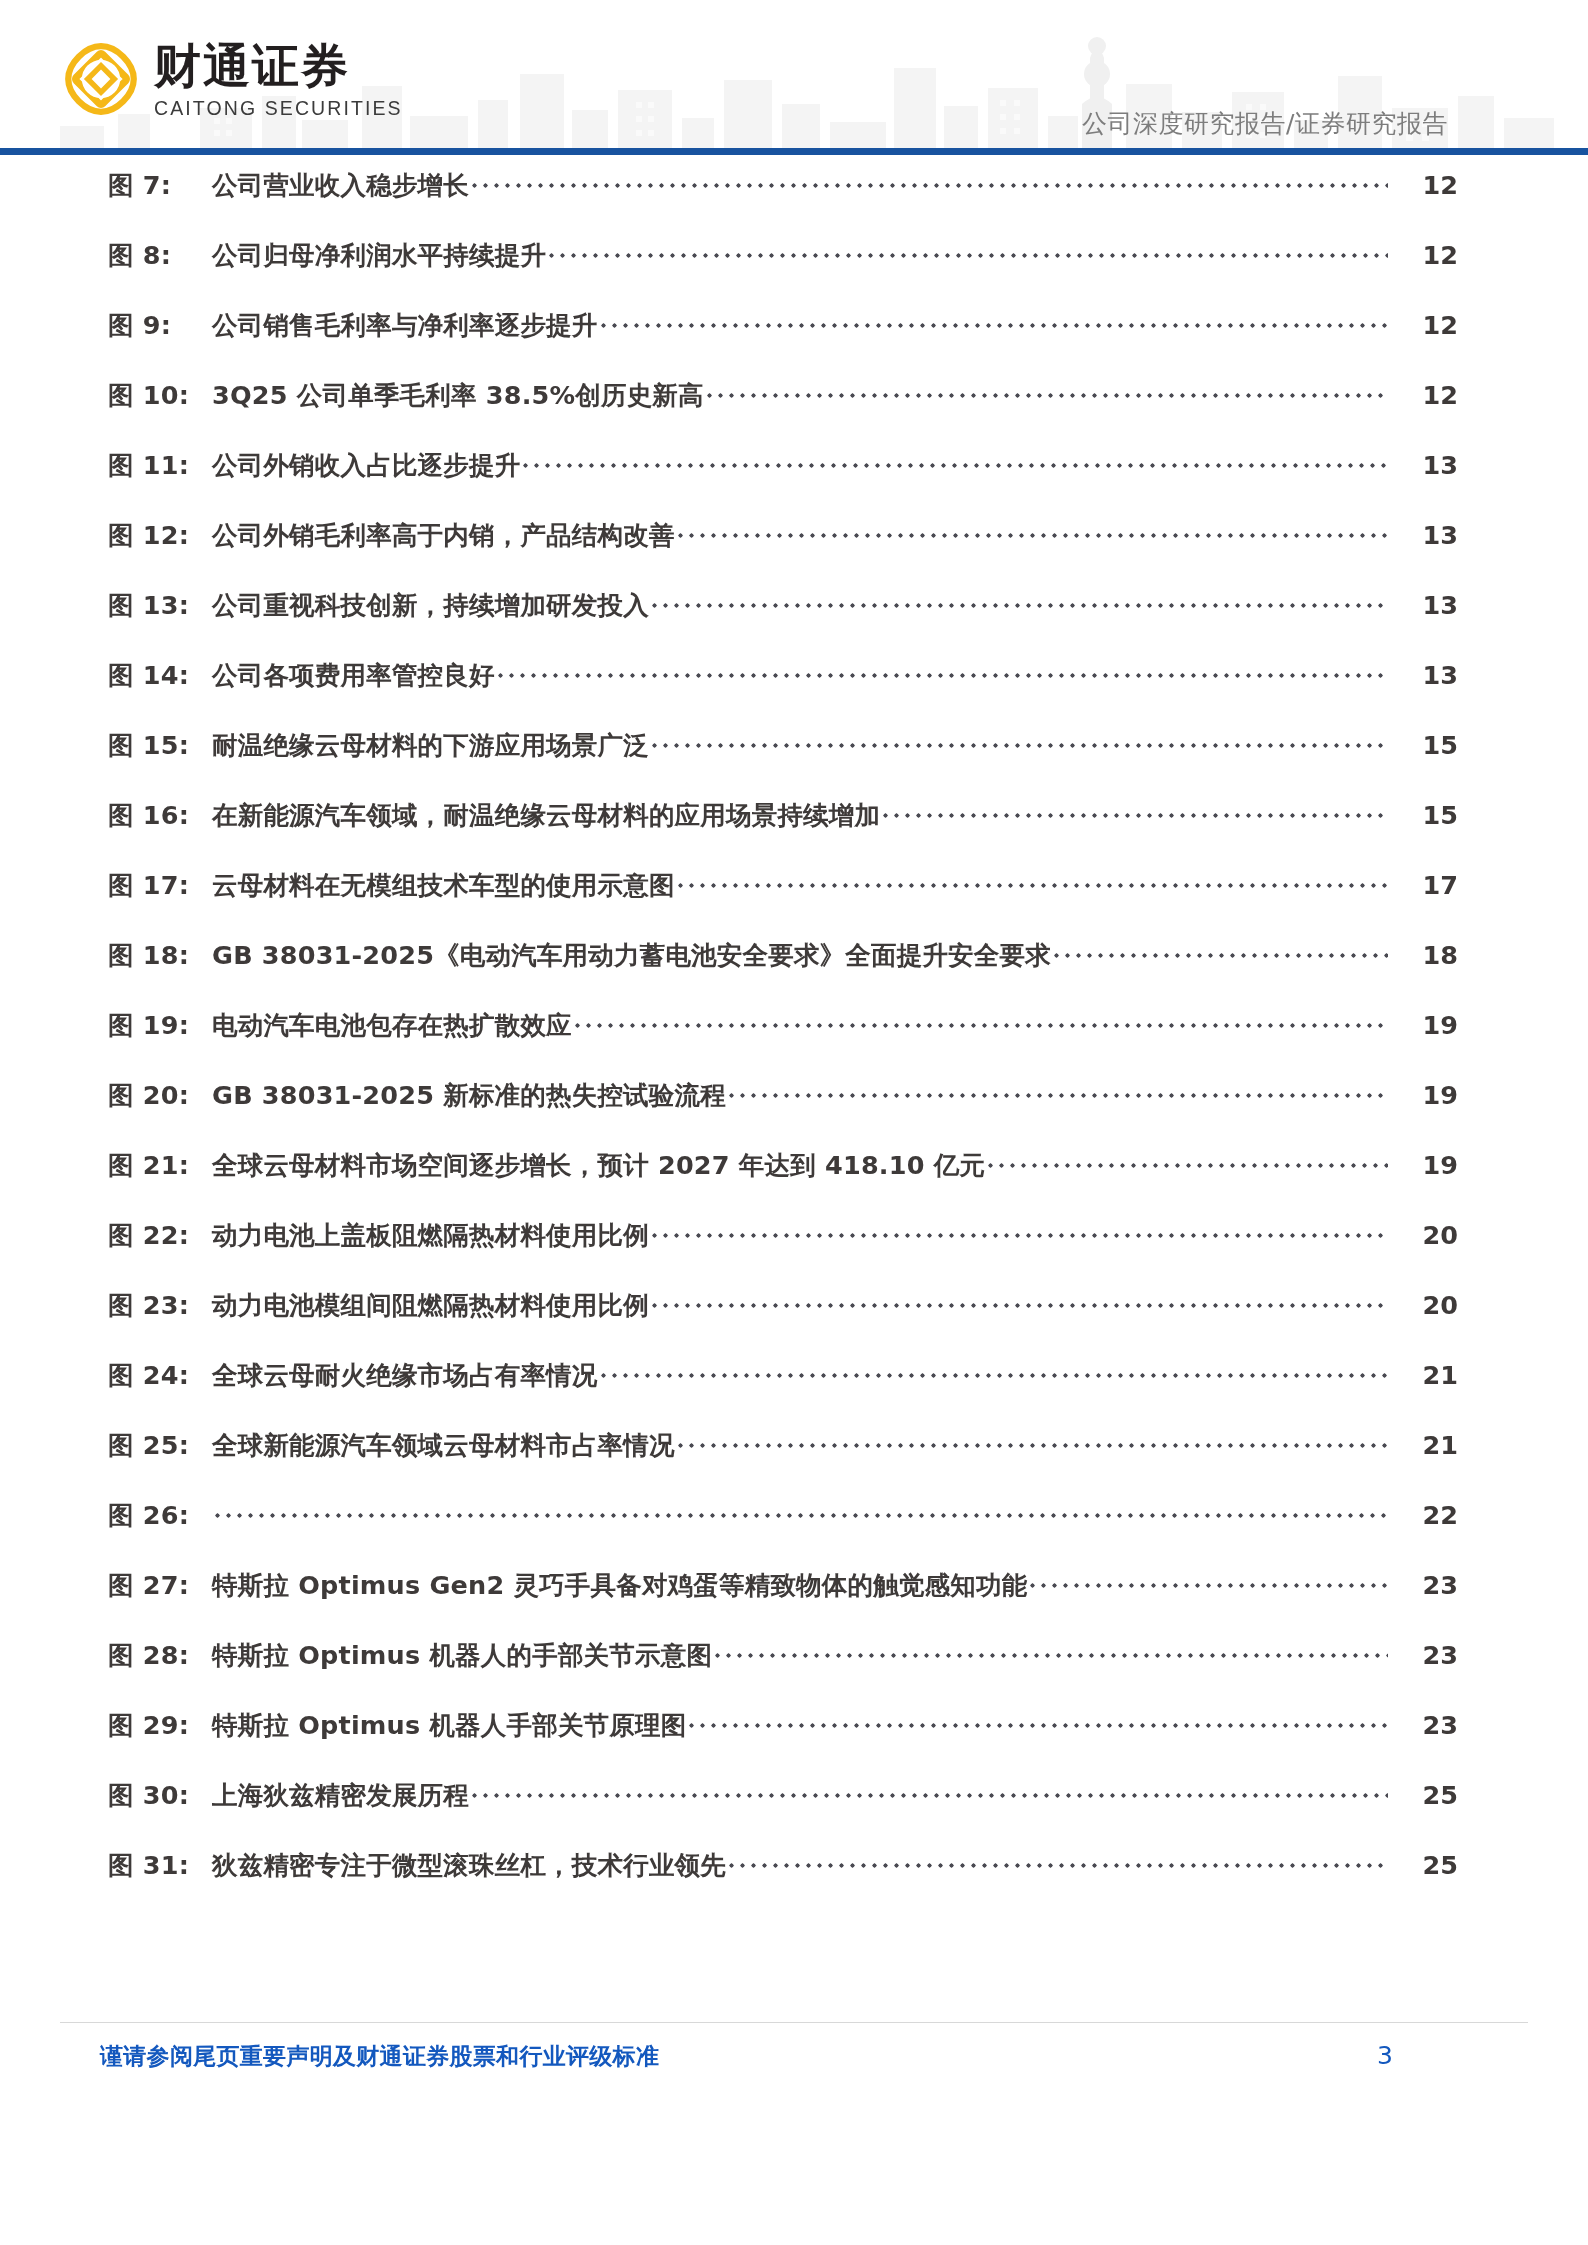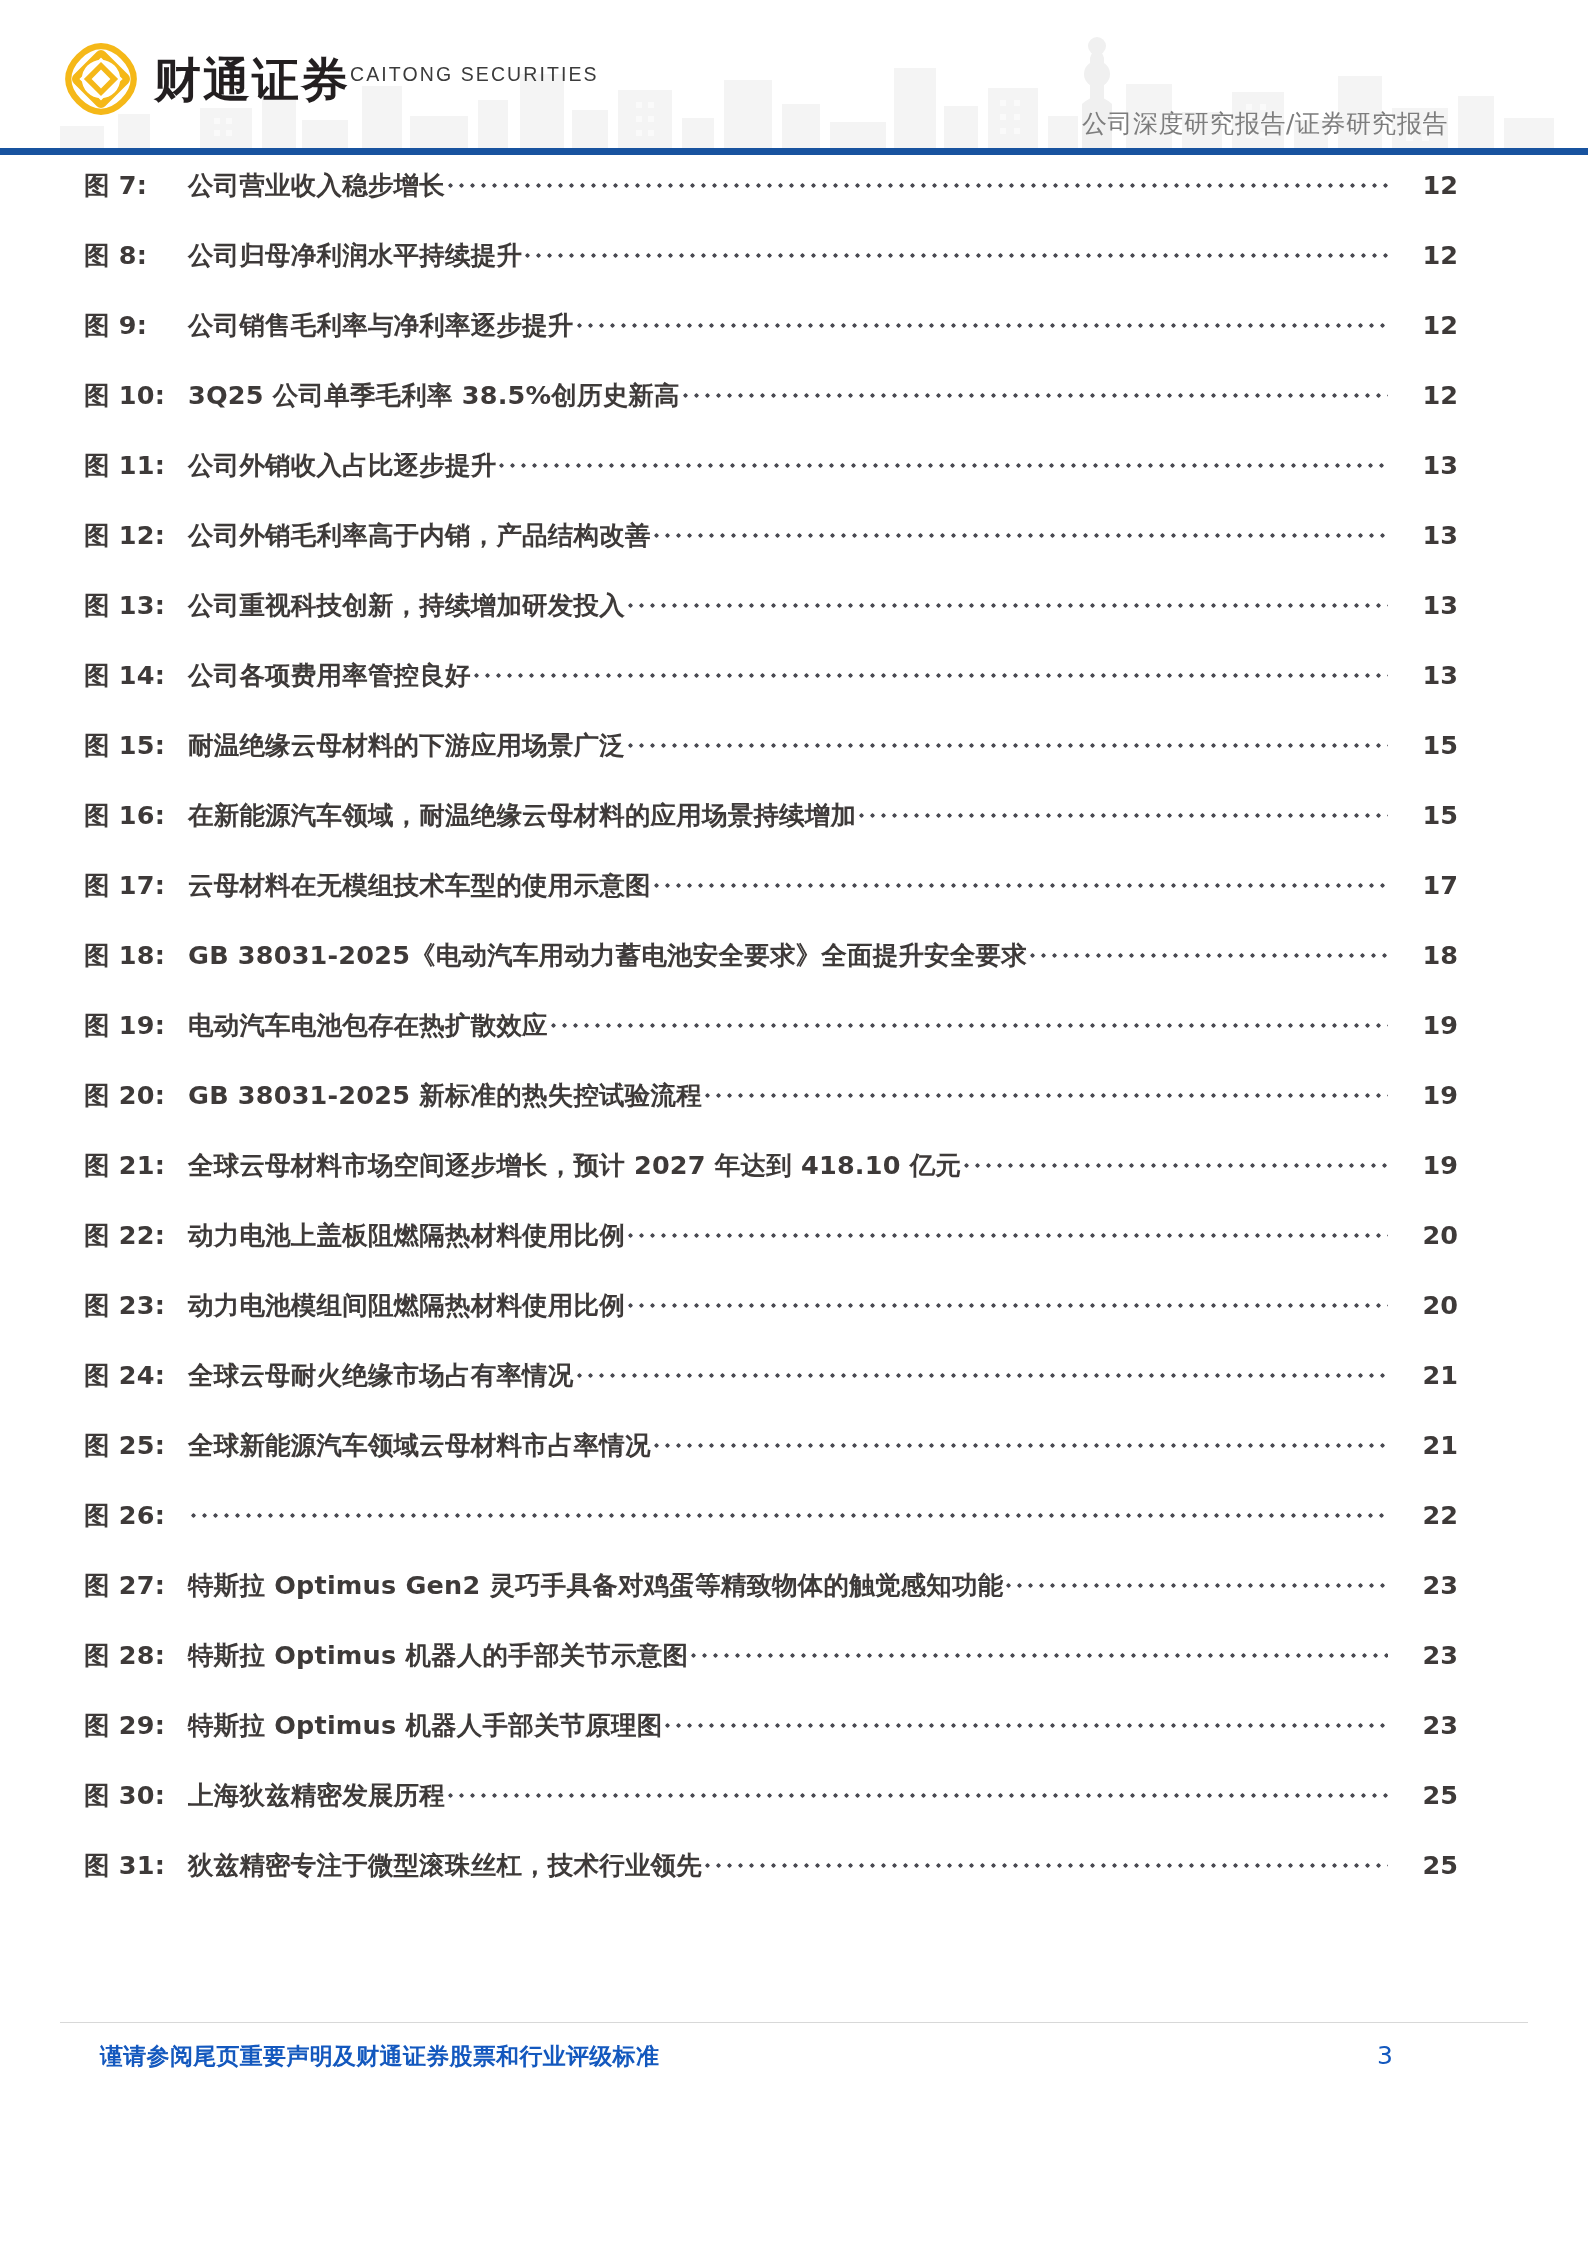--- a/index.html
+++ b/index.html
@@ -44,21 +44,21 @@
     gap: 14px;
   }
   #logo-mark {
     width: 78px;
     height: 78px;
     position: relative;
     flex: none;
   }
   #logo-text-wrap {
     display: flex;
-    flex-direction: row;
+    flex-direction: column;
     justify-content: center;
     line-height: 1;
     padding-top: 2px;
   }
   #logo-cn {
     font-family: "DejaVu Sans", "Liberation Sans", sans-serif;
     font-size: 47px;
     font-weight: 700;
     letter-spacing: 2px;
     color: #231f20;
@@ -94,21 +94,21 @@
   #toc {
     position: absolute;
     left: 0;
     top: 168px;
     width: 1588px;
   }
   .toc-row {
     display: flex;
     align-items: baseline;
     height: 70px;
-    padding-left: 84px;
+    padding-left: 108px;
     padding-right: 130px;
     box-sizing: border-box;
   }
   .toc-fignum {
     flex: none;
     width: 104px;
     font-size: 25.5px;
     font-weight: 700;
     color: #3e3a39;
     white-space: nowrap;

